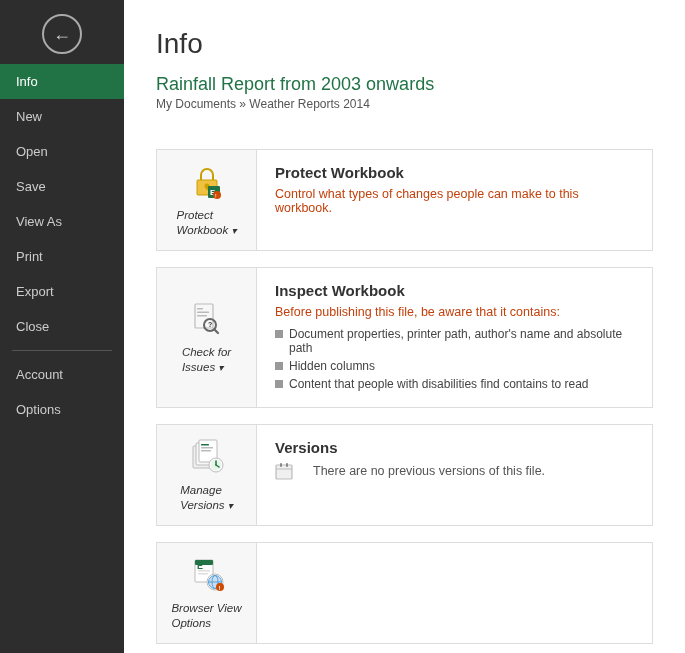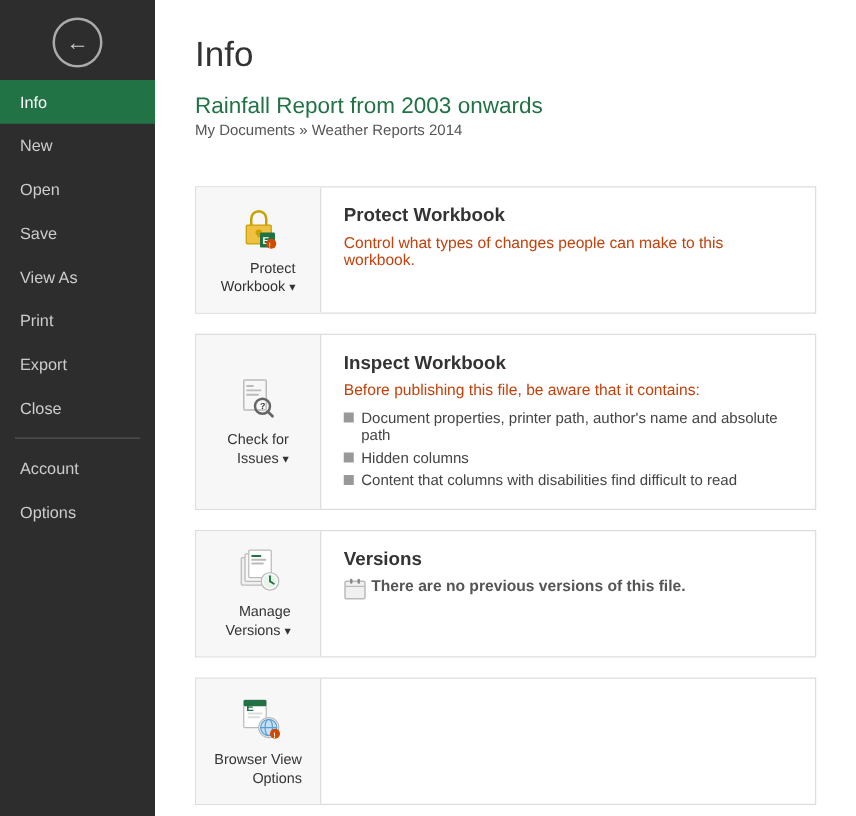--- a/index.html
+++ b/index.html
@@ -84,23 +84,24 @@
       justify-content: center;
       background: #f7f7f7;
       border-right: 1px solid #ddd;
       padding: 12px 8px;
       cursor: pointer;
       flex-shrink: 0;
     }
     .section-icon-label {
       font-size: 11.5px;
       color: #333;
-      text-align: right;
+      text-align: left;
       margin-top: 8px;
       line-height: 1.3;
+      font-style: italic;
     }
     .section-icon-label .caret { font-size: 10px; }
     .section-content {
       padding: 14px 18px;
       flex: 1;
     }
     .section-title {
       font-size: 15px;
       font-weight: 600;
       color: #333;
@@ -130,24 +131,23 @@
       flex-shrink: 0;
       margin-top: 3px;
     }
 
     
     .icon-svg { width: 38px; height: 38px; }
 
     
     .versions-inline {
       display: flex;
-      align-items: flex-start;
-      gap: 4px;
+      align-items: center;
+      gap: 20px;
       margin-top: 4px;
-      font-weight: bold;
     }
   </style>
 </head>
 <body>
 
 <div class="sidebar">
   <div class="sidebar-back">←</div>
   <div class="sidebar-item active">Info</div>
   <div class="sidebar-item">New</div>
   <div class="sidebar-item">Open</div>
@@ -212,21 +212,21 @@
         <li>
             <span class="bullet-square"></span>
             <span>Document properties, printer path, author's name and absolute path</span>
           </li>
         <li>
             <span class="bullet-square"></span>
             <span>Hidden columns</span>
           </li>
         <li>
             <span class="bullet-square"></span>
-            <span>Content that columns with disabilities find difficult to read</span>
+            <span>Content that people with disabilities find contains to read</span>
           </li>
       </ul>
     </div>
   </div>
 
   <div class="section">
     <div class="section-icon">
       <svg class="icon-svg" viewBox="0 0 38 38" fill="none" xmlns="http://www.w3.org/2000/svg">
 
         <rect x="5" y="9" width="18" height="22" rx="1" fill="#f0f0f0" stroke="#bbb" stroke-width="1"></rect>

